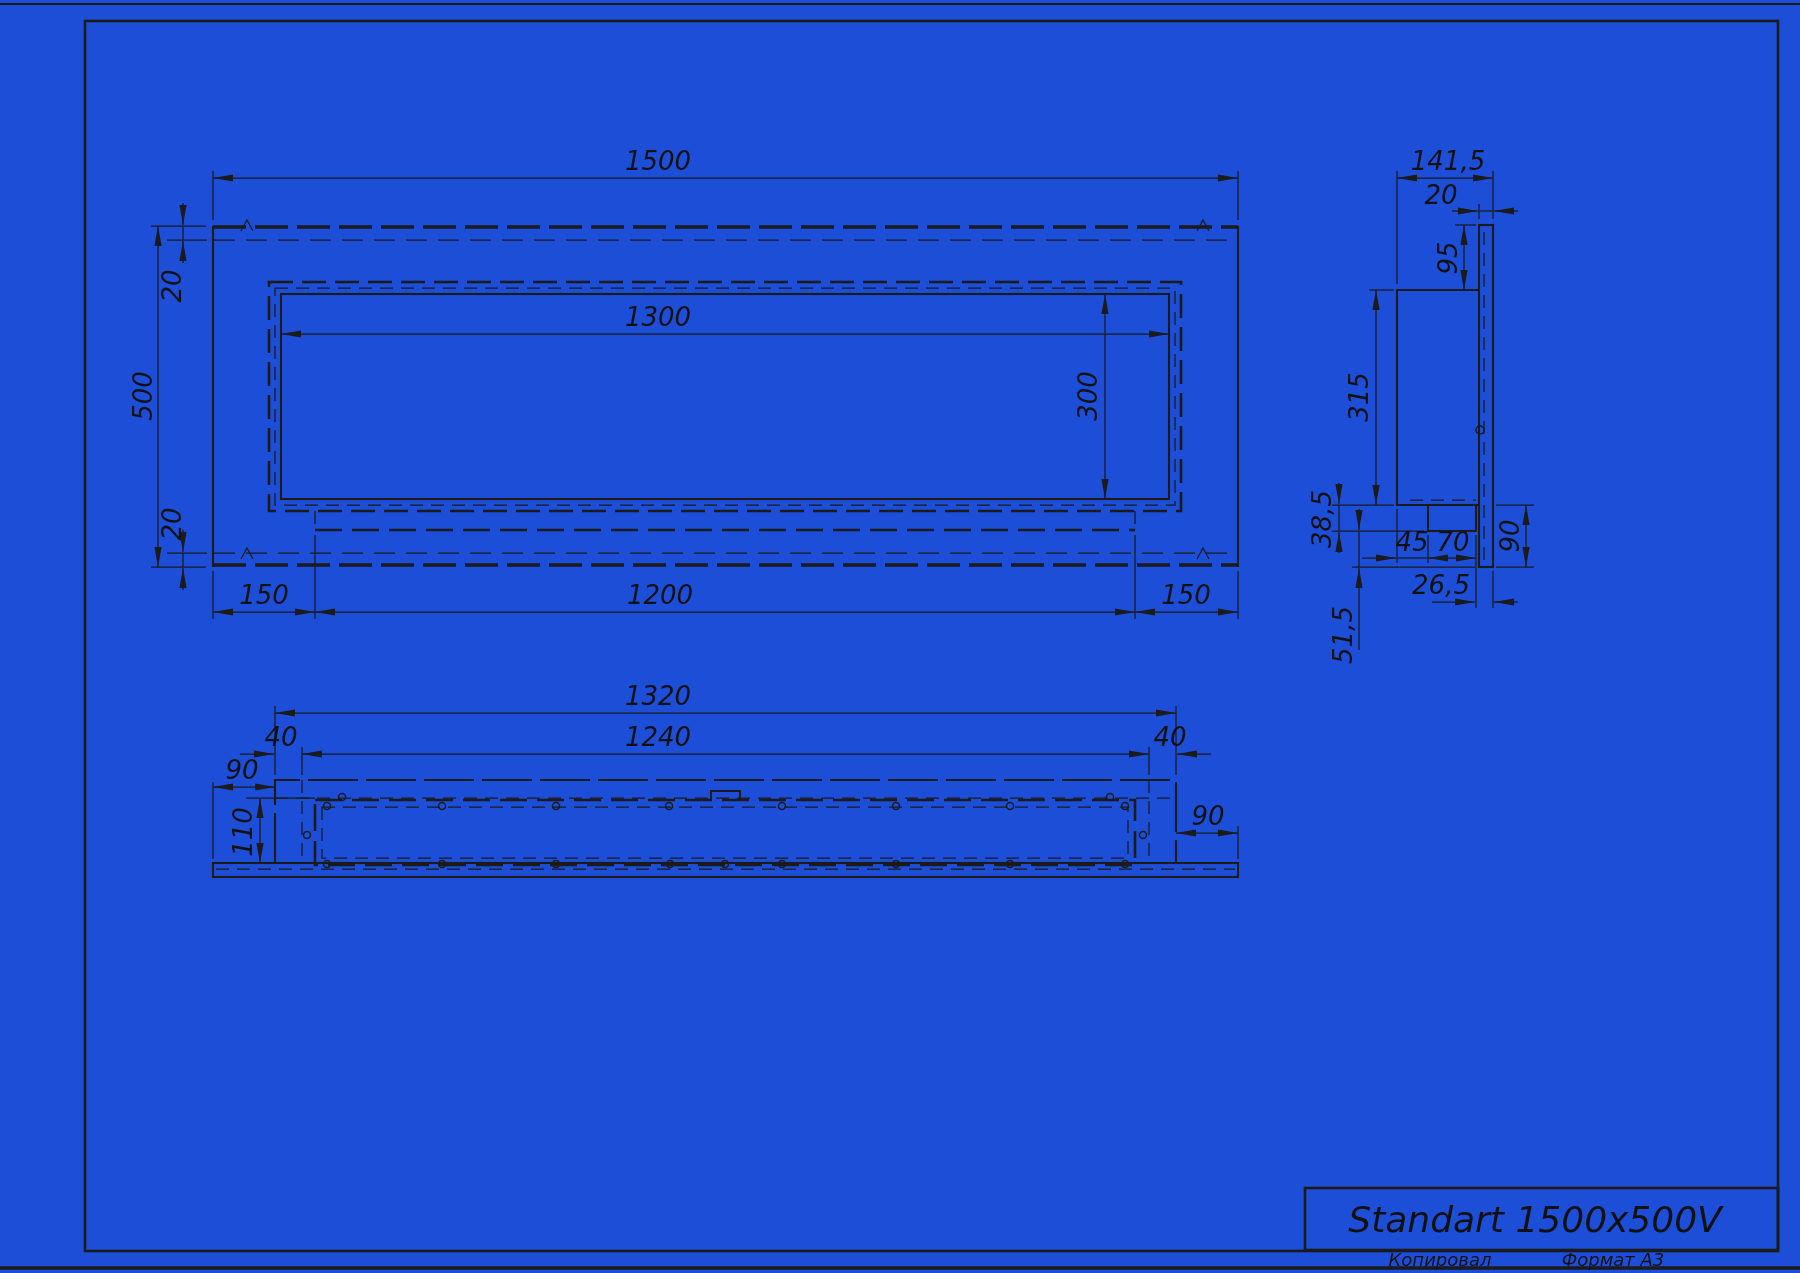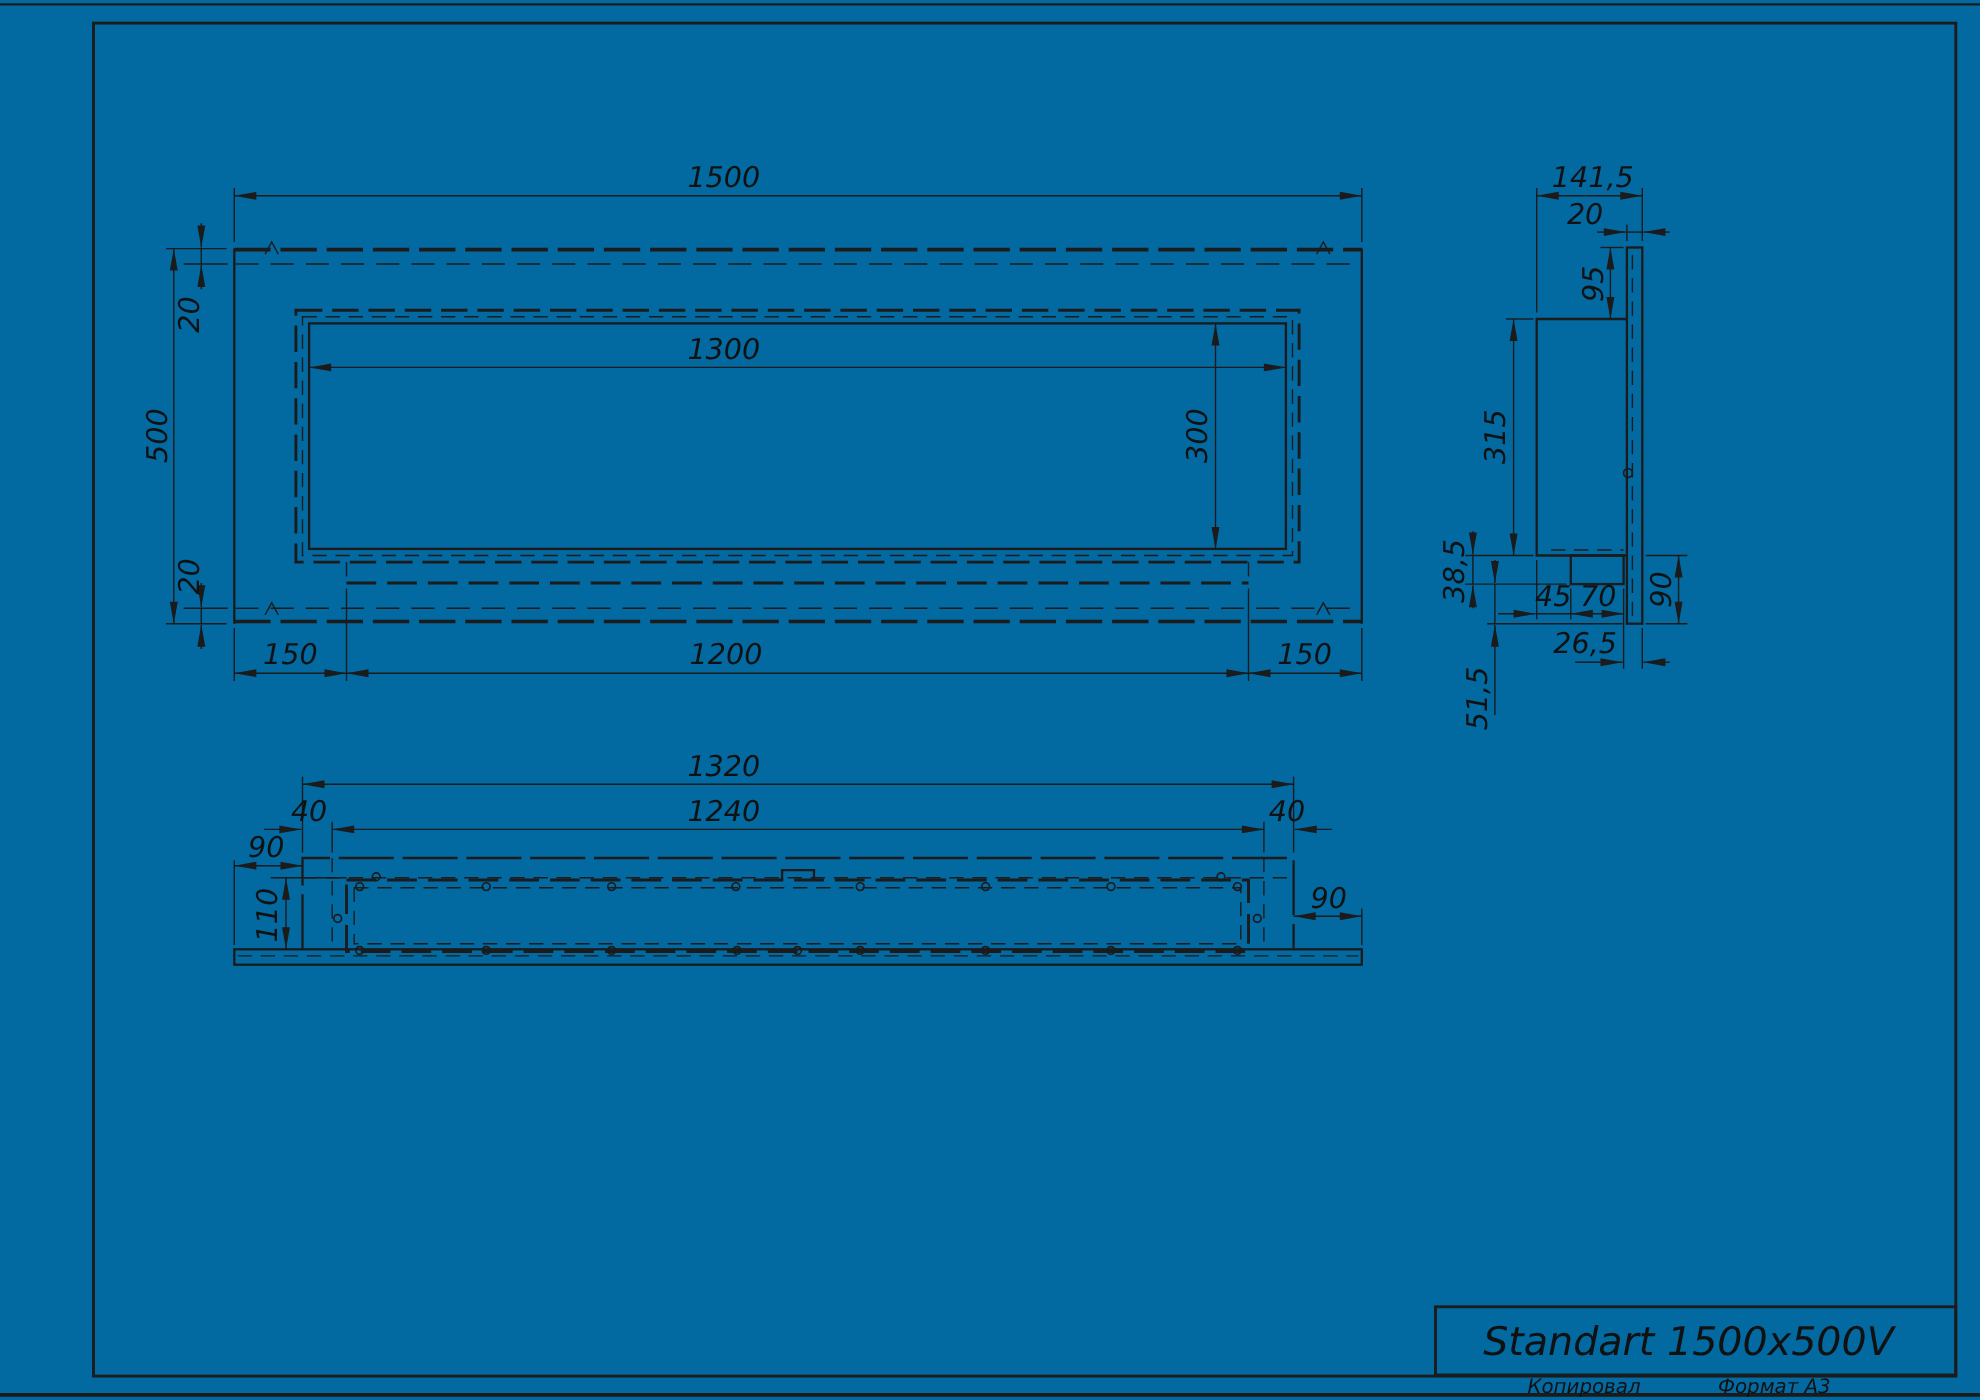--- a/index.html
+++ b/index.html
@@ -1,17 +1,17 @@
 <!DOCTYPE html>
 <html><head>
 <meta charset="utf-8">
 <style>
   html,body { margin:0; padding:0; background:#e8e8e8; }
   .sheet {
-    position:relative; width:1800px; height:1273px; background:#0369a1;
+    position:relative; width:1800px; height:1273px; background:#1d4ed8;
     font-family:"DejaVu Sans", sans-serif; overflow:hidden;
   }
   svg { position:absolute; left:0; top:0; }
   .ln   { stroke:#1b1b1b; fill:none; stroke-width:1.25; }
   .w2   { stroke-width:2.1; }
   .w25  { stroke-width:2.6; }
   .w3   { stroke-width:3.4; }
   .d-edge { stroke-dasharray:33 9; }
   .d-thin { stroke-dasharray:21 11; }
   .d-a    { stroke-dasharray:24 9; }

